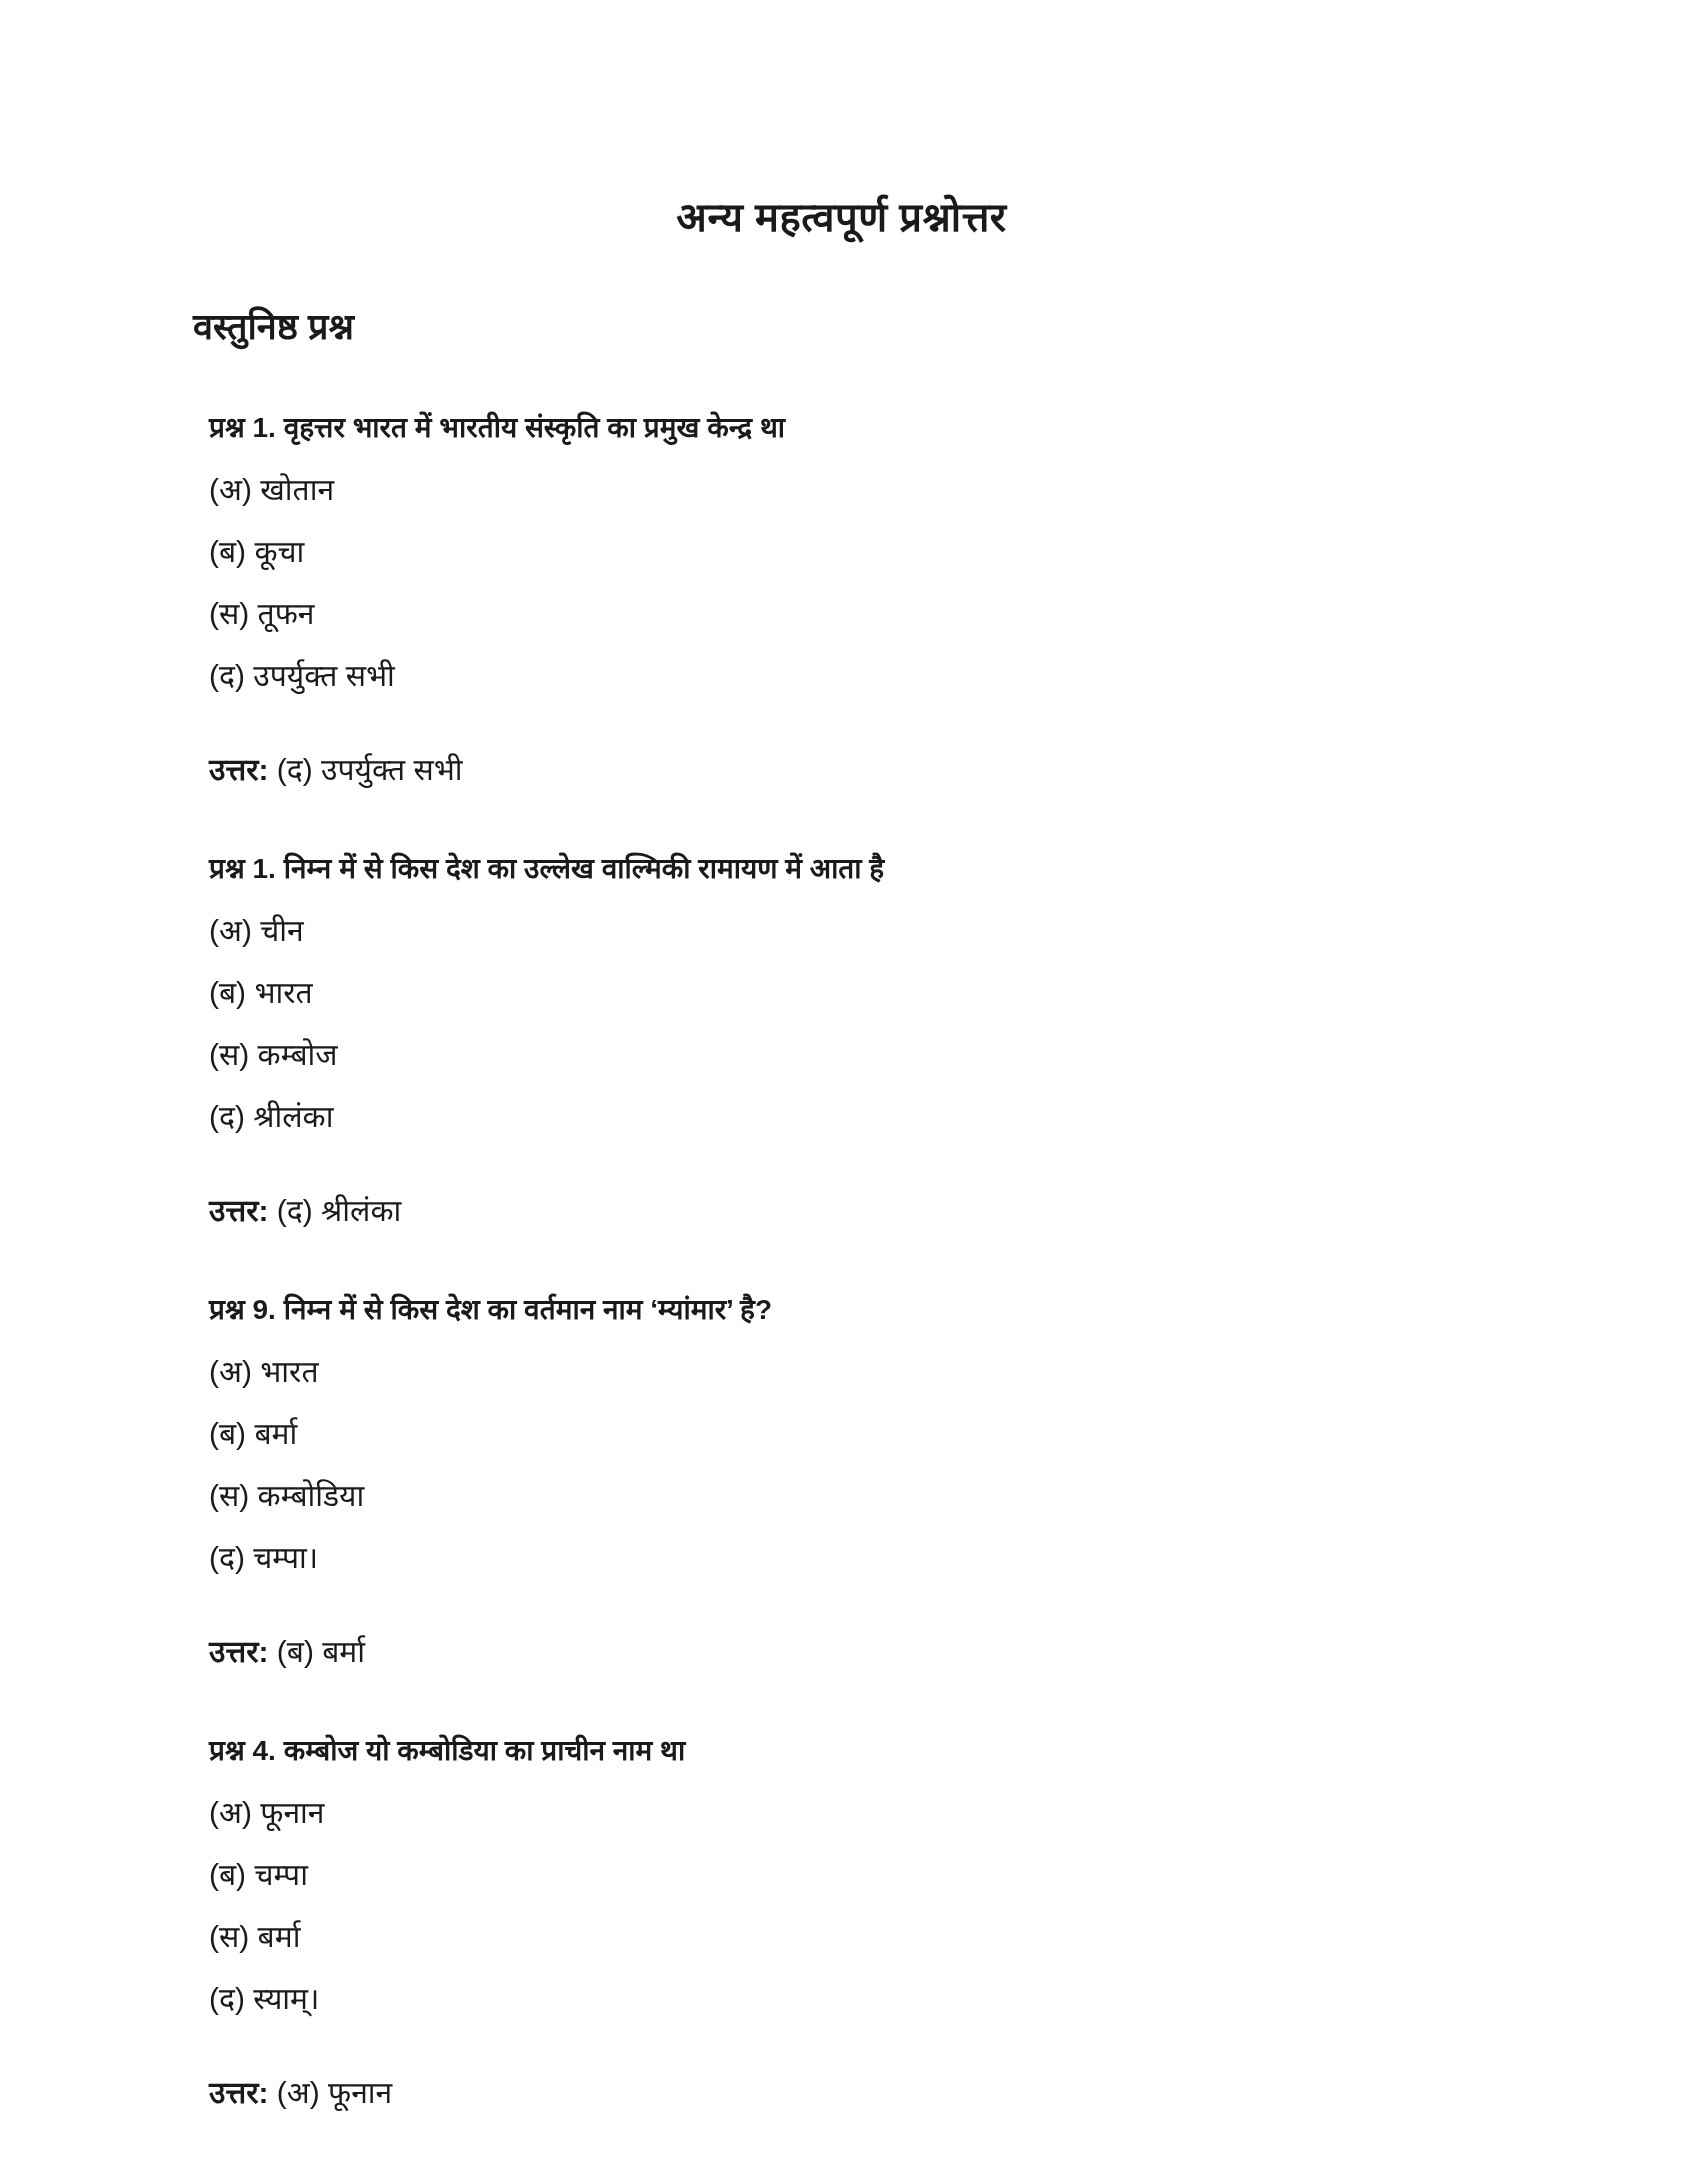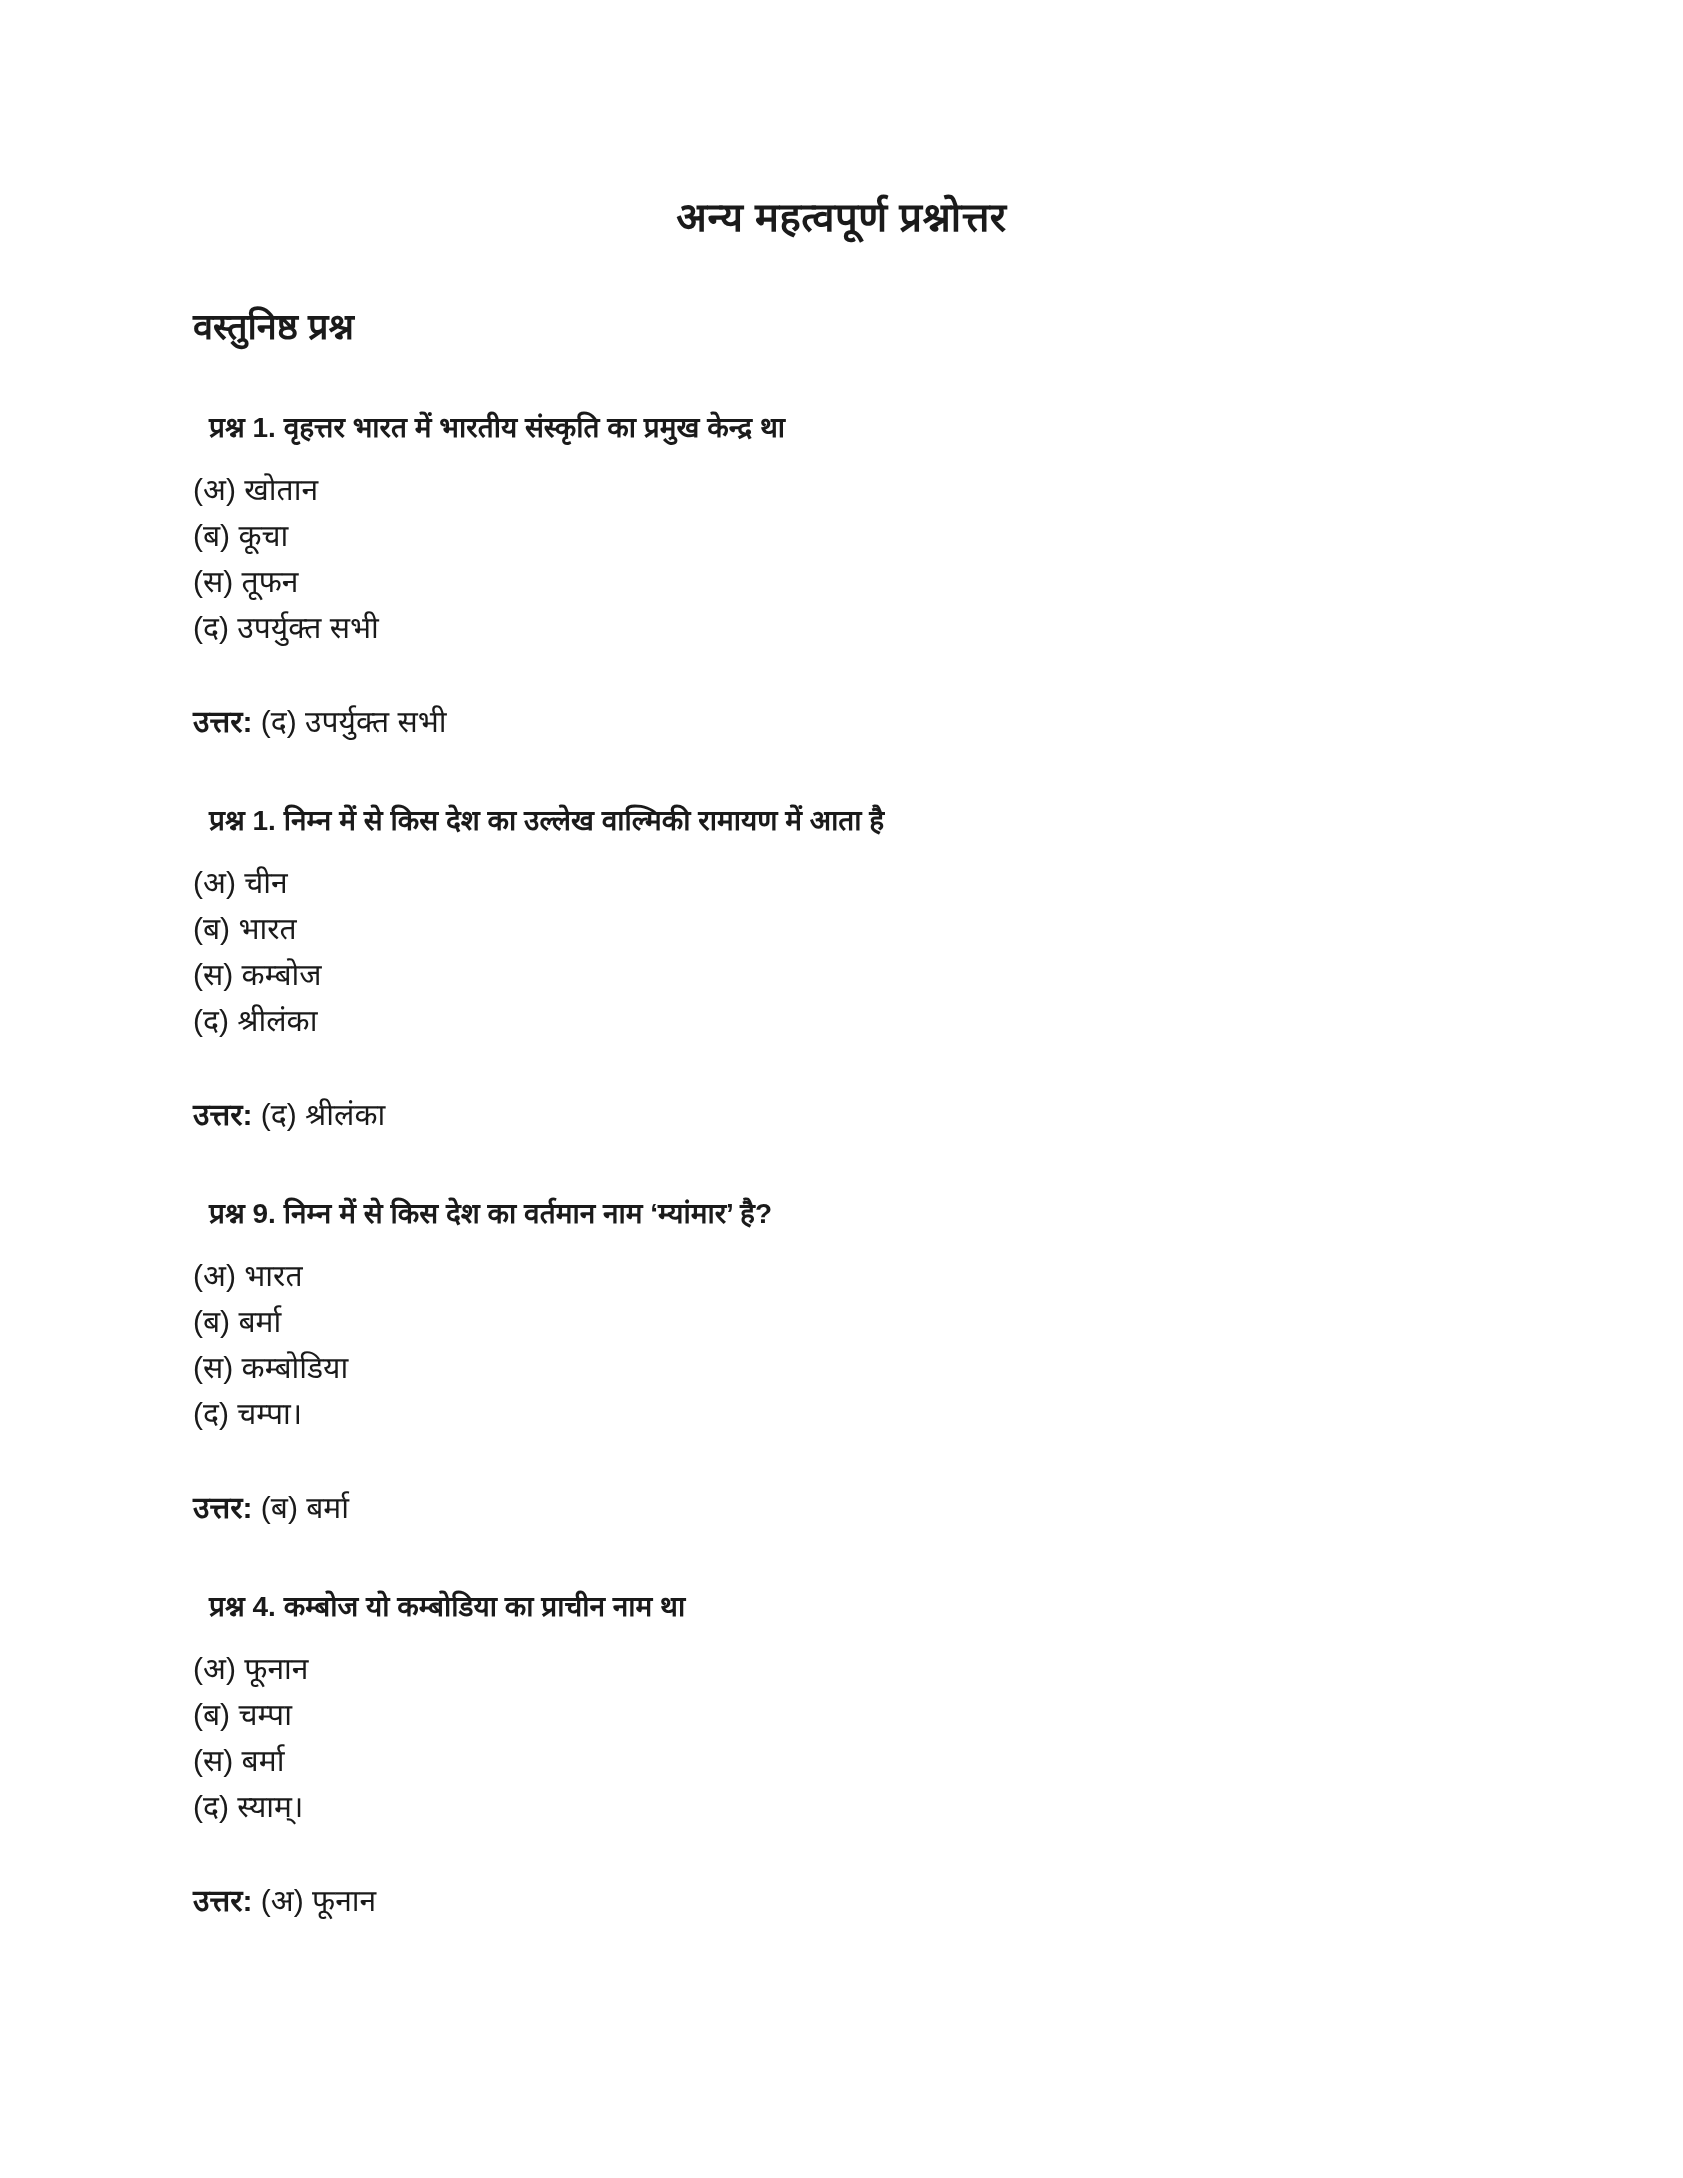--- a/index.html
+++ b/index.html
@@ -41,27 +41,27 @@
   .question-heading {
     font-size: 28px;
     font-weight: bold;
     line-height: 46px;
     margin: 16px;
   }
   .option-line {
     font-size: 30px;
     font-weight: normal;
     line-height: 46px;
-    margin: 0;
+    margin: 16px;
   }
   .answer-line {
     font-size: 30px;
     font-weight: normal;
     line-height: 46px;
-    margin: 48px 0 53px 0;
+    margin: 48px 0 53px 16px;
   }
   .answer-label {
     font-weight: bold;
   }
 </style>
 </head>
 <body>
 
 <div class="page">
 

